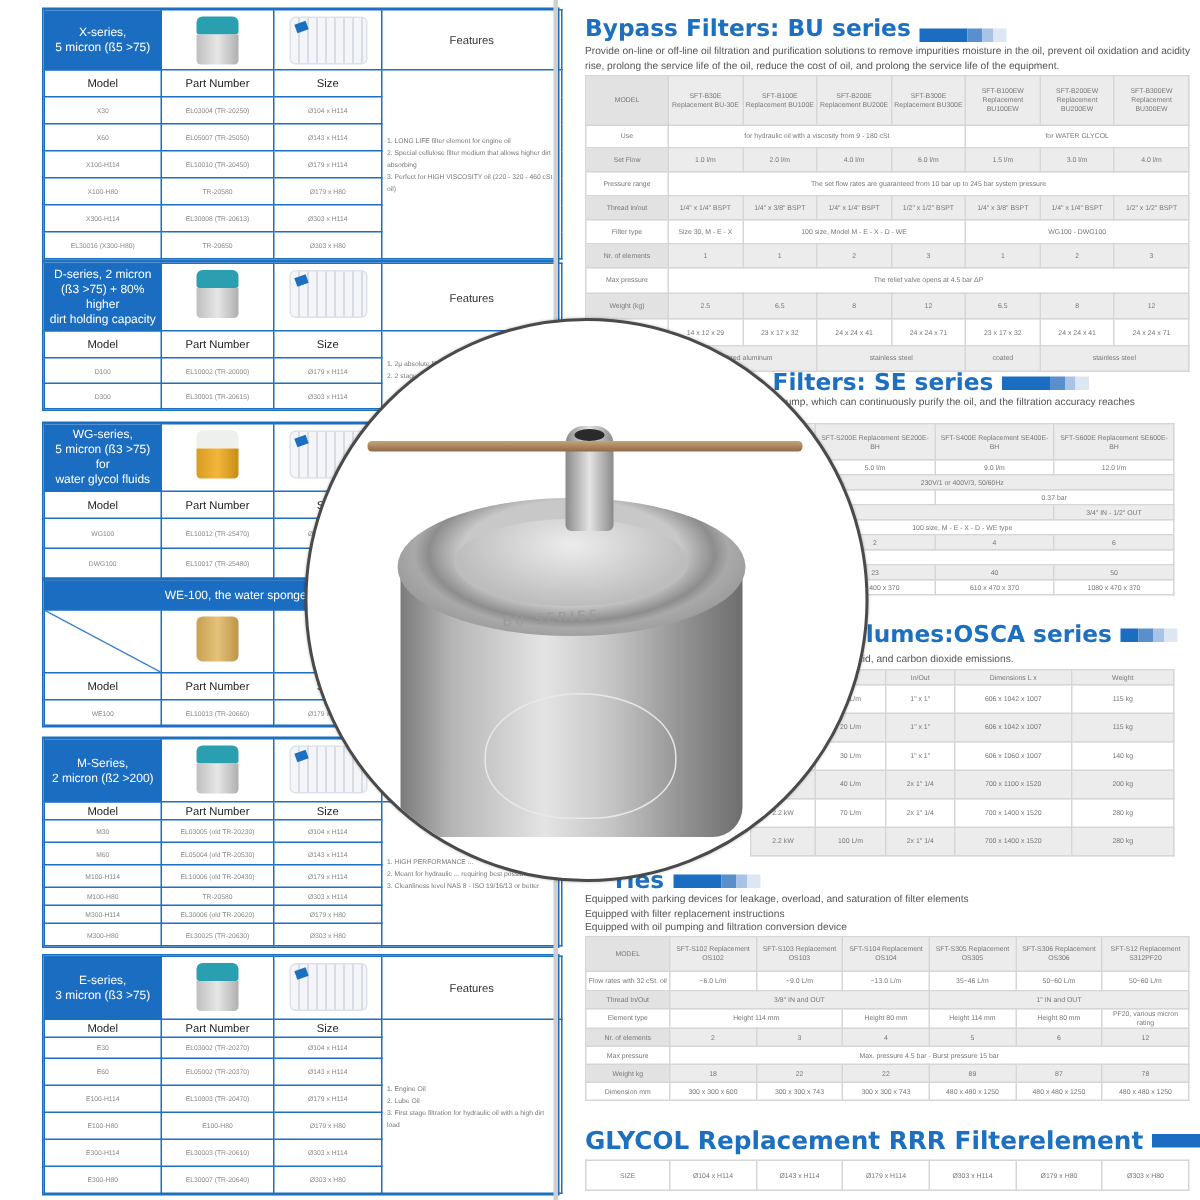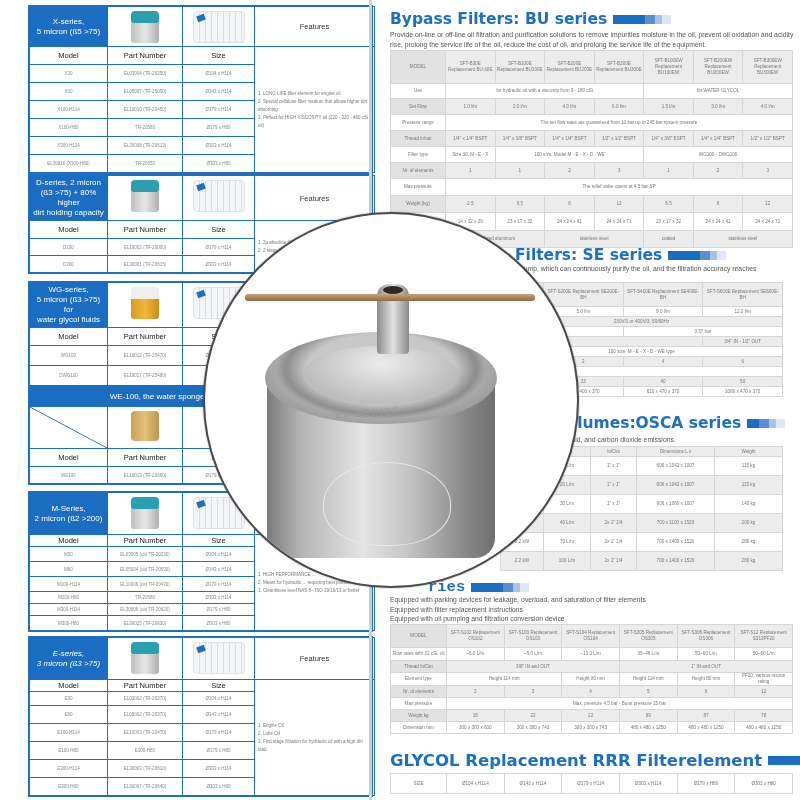--- a/index.html
+++ b/index.html
@@ -327,21 +327,21 @@
   <div class="series" style="top:636px;">
     <table>
       <colgroup>
           <col class="c1">
           <col class="c2">
           <col class="c3">
           <col class="c4">
         </colgroup>
       <tbody>
           <tr>
-        <td class="hdr-blue" style="height:42px;white-space:pre-line;font-style:italic;">E-series,
+        <td class="hdr-blue" style="height:42px;white-space:pre-line;">E-series,
 3 micron (ß3 &gt;75)</td>
         <td class="img-cell">
               <div class="cart">
                 <div class="top"></div>
                 <div class="body"></div>
               </div>
             </td>
         <td class="img-cell">
               <div class="diagram"></div>
             </td>
@@ -387,21 +387,21 @@
           </tr>
     </tbody>
       </table>
   </div>
 </div>
 
 <div class="divider"></div>
 
 <div class="right-doc">
 
-  <div class="title" style="top:10px;">
+  <div class="title" style="top:10px;align-items:flex-end;">
     <span>Bypass Filters: BU series</span>
     <span class="gbar">
         <span class="g1"></span>
         <span class="g2"></span>
         <span class="g3"></span>
         <span class="g4"></span>
       </span>
   </div>
   <div class="desc" style="top:30px;">Provide on-line or off-line oil filtration and purification solutions to remove impurities moisture in the oil, prevent oil oxidation and acidity rise, prolong the service life of the oil, reduce the cost of oil, and prolong the service life of the equipment.</div>
 
@@ -640,21 +640,21 @@
     <tr class="shade" style="height:19px">
           <td>2.2 kW</td>
           <td>100 L/m</td>
           <td>2x 1" 1/4</td>
           <td>700 x 1400 x 1520</td>
           <td>280 kg</td>
         </tr>
   </tbody>
     </table>
 
-  <div class="title" style="top:578px; left:48px;font-family:Liberation Mono, monospace;">
+  <div class="title" style="top:578px; left:30px;">
     <span>ries</span>
     <span class="gbar">
         <span class="g1"></span>
         <span class="g2"></span>
         <span class="g3"></span>
         <span class="g4"></span>
       </span>
   </div>
   <div class="desc" style="top:595px;">
     <div>Equipped with parking devices for leakage, overload, and saturation of filter elements</div>

